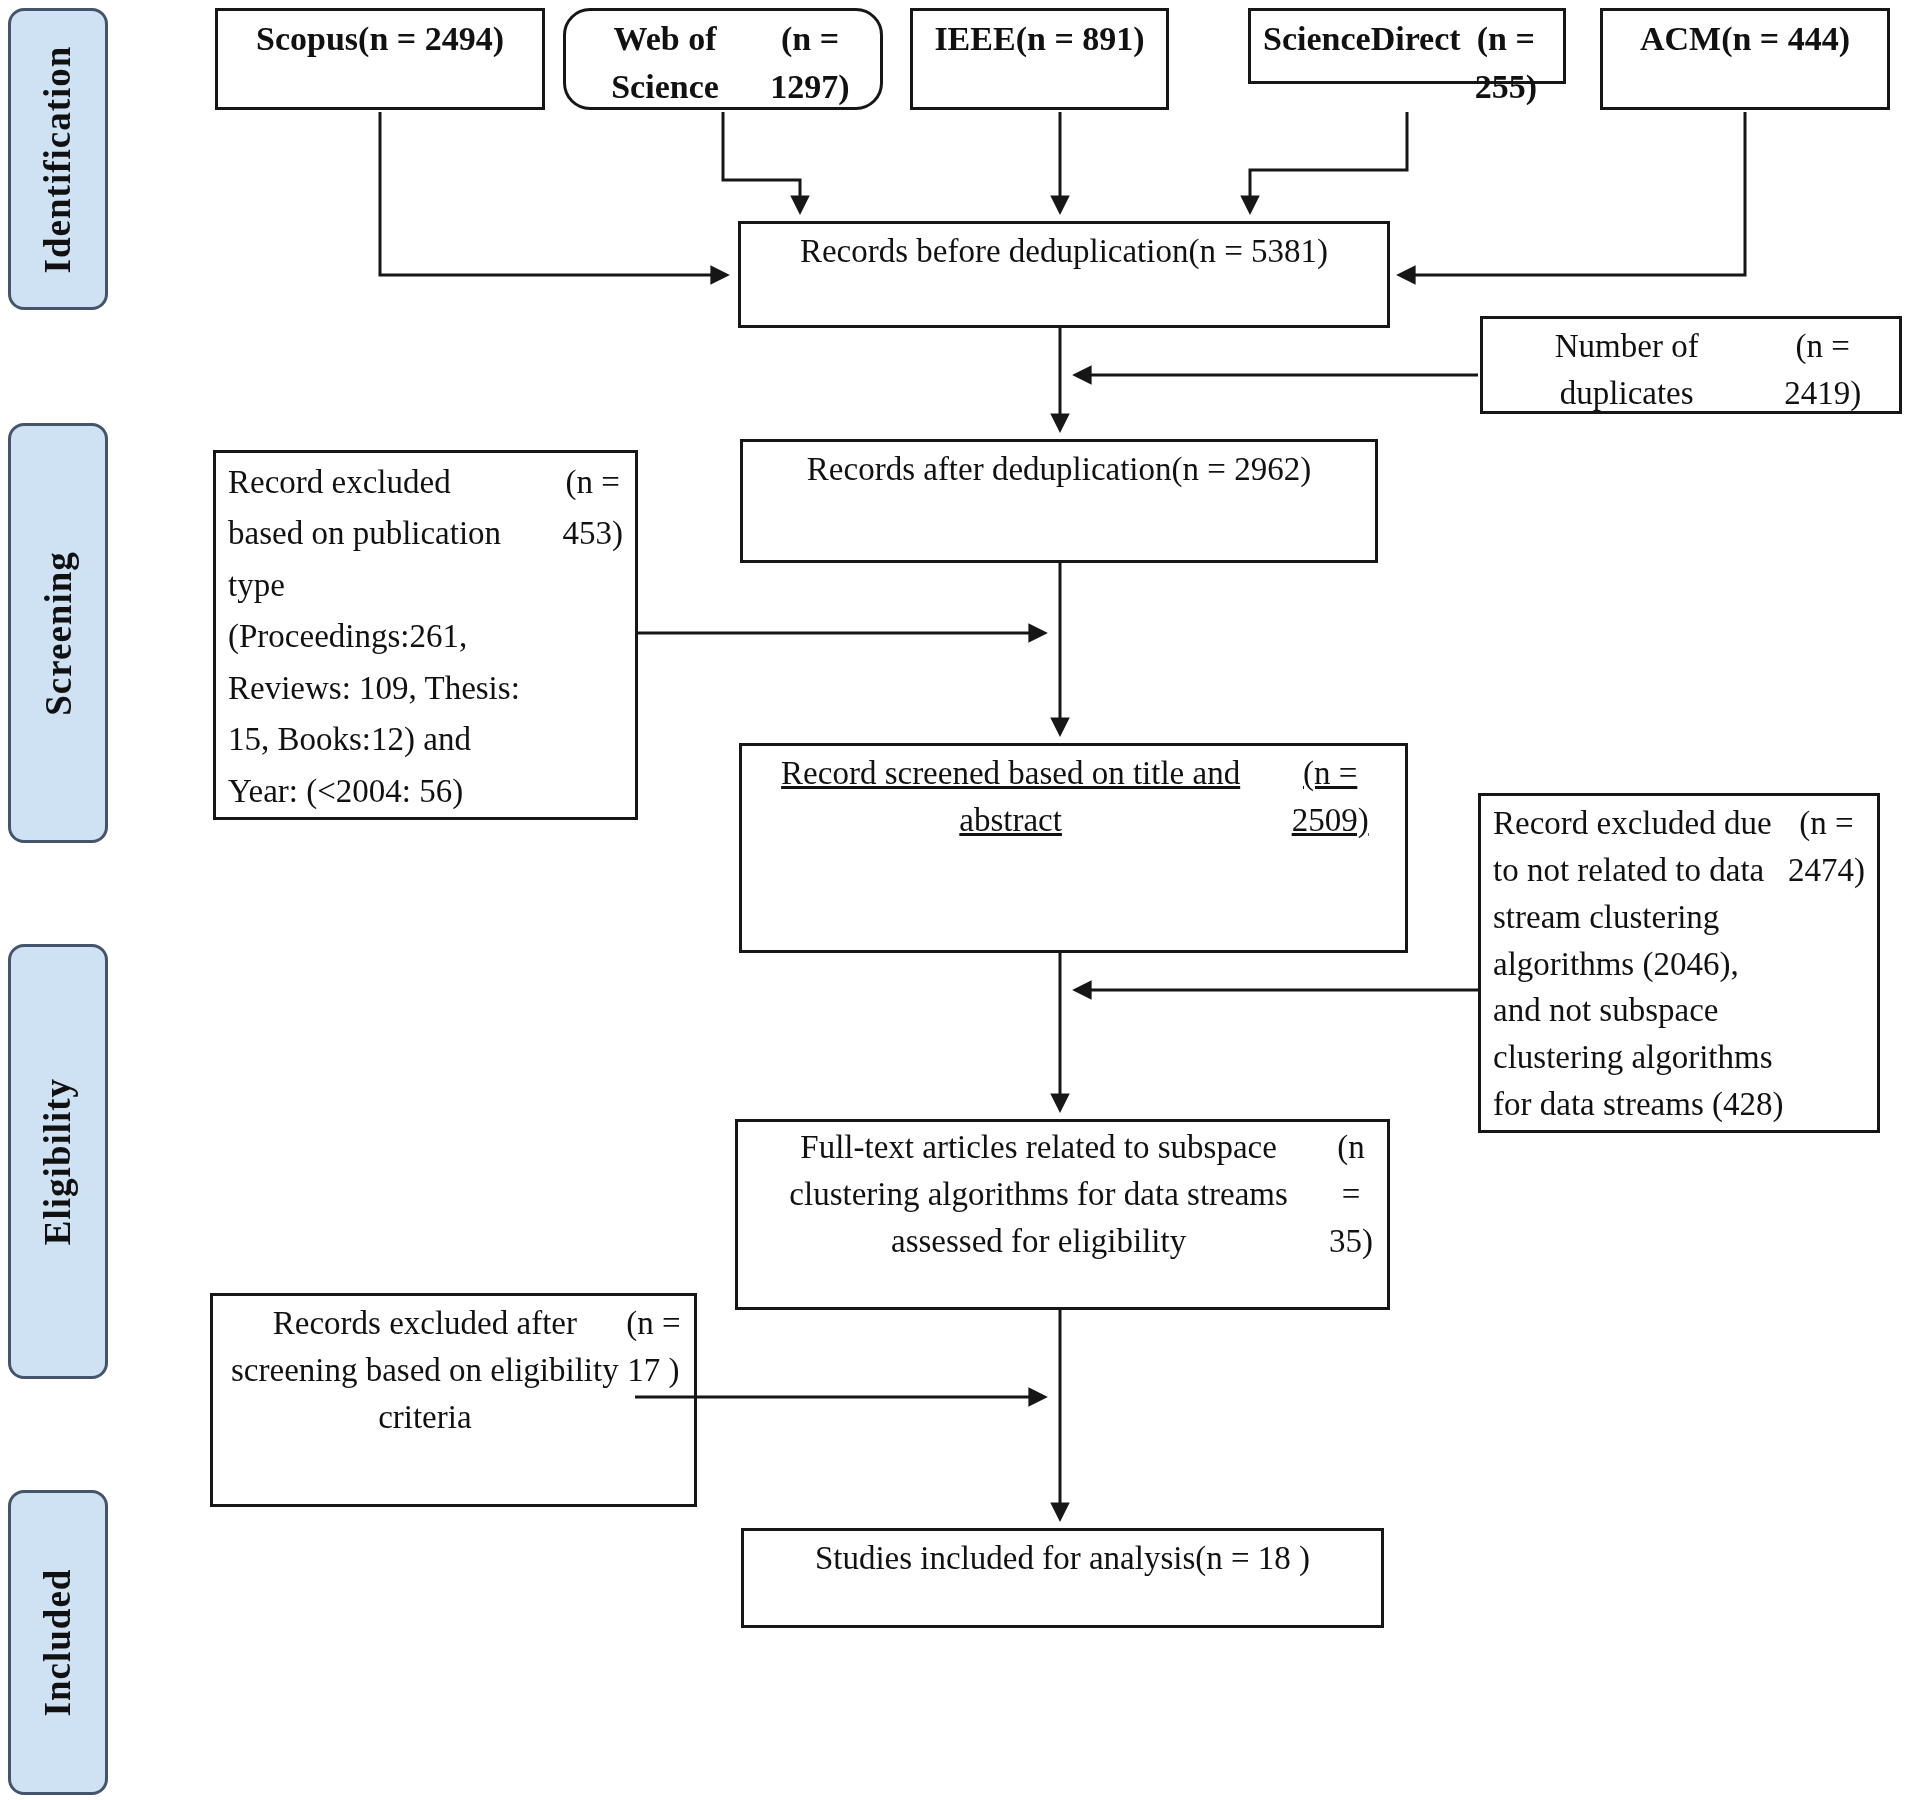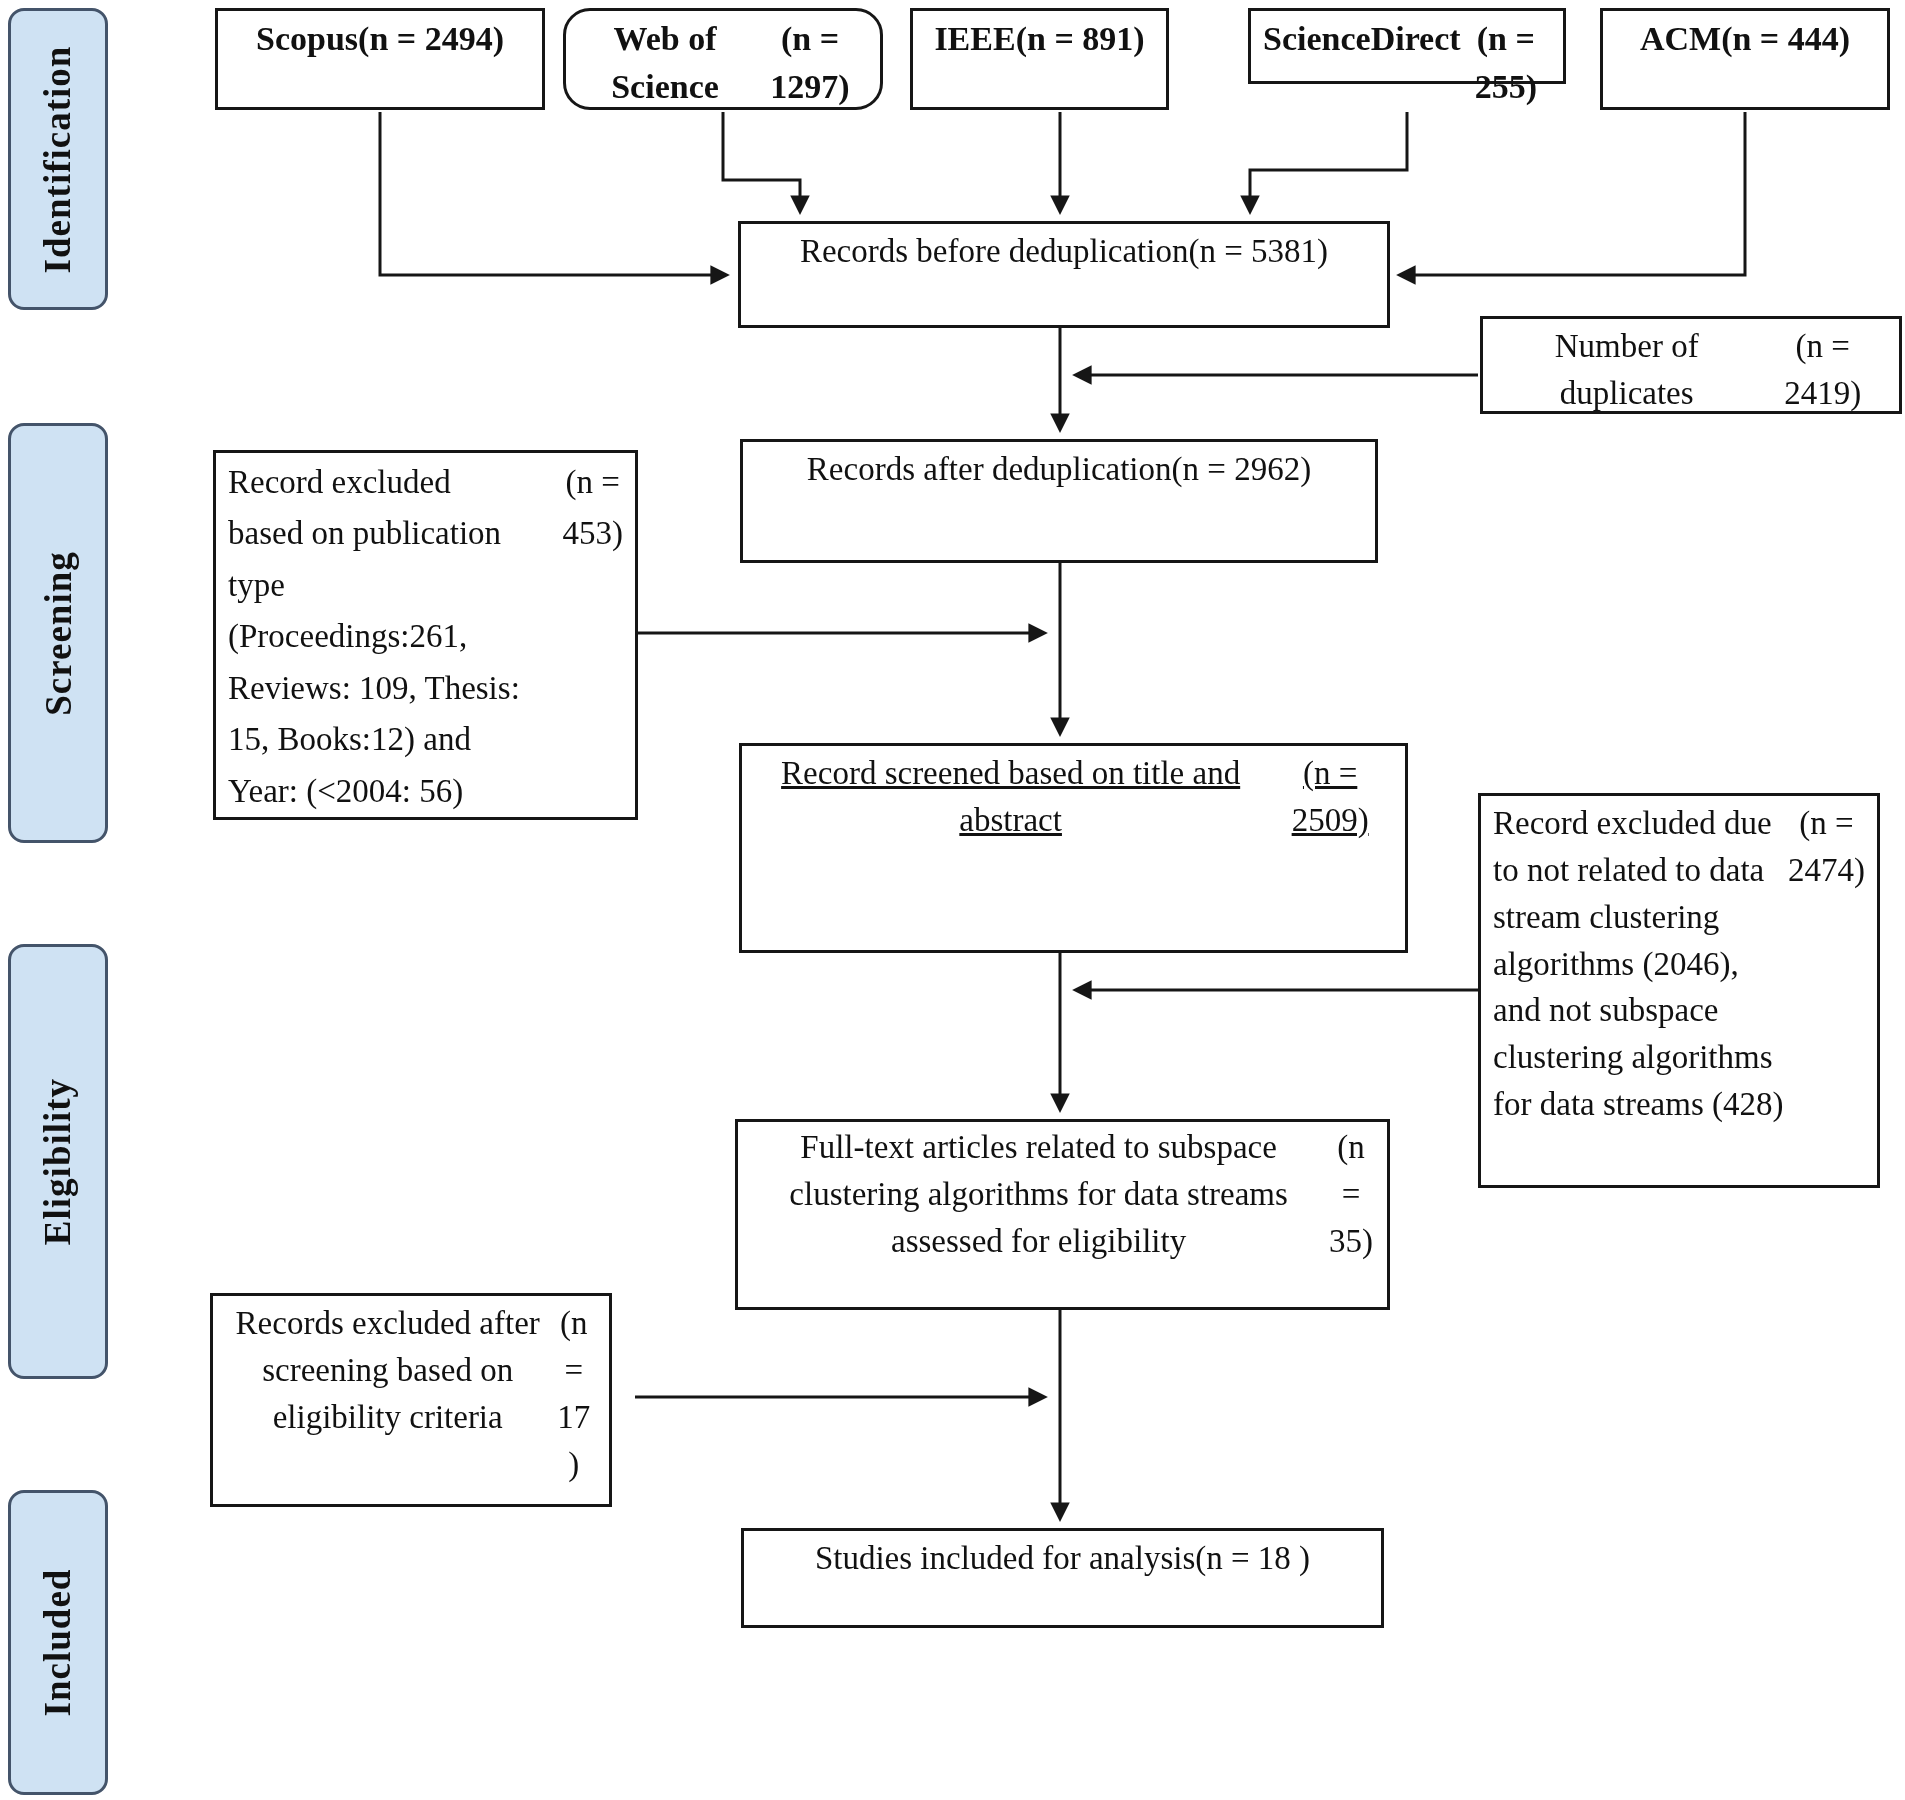--- a/index.html
+++ b/index.html
@@ -102,31 +102,31 @@
   <div class="node align-left loose" style="left:213px;top:450px;width:425px;height:370px;gap:36px;">
     <div class="body">Record excluded based on publication type (Proceedings:261, Reviews: 109, Thesis: 15, Books:12) and Year: (&lt;2004: 56)</div>
     <div class="count">(n = 453)</div>
   </div>
 
   <div class="node" style="left:739px;top:743px;width:669px;height:210px;text-decoration:underline;">
     <div class="body">Record screened based on title and abstract</div>
     <div class="count">(n = 2509)</div>
   </div>
 
-  <div class="node align-left" style="left:1478px;top:793px;width:402px;height:395px;">
+  <div class="node align-left" style="left:1478px;top:793px;width:402px;height:340px;">
     <div class="body">Record excluded due to not related to data stream clustering algorithms (2046), and not subspace clustering algorithms for data streams (428)</div>
     <div class="count">(n = 2474)</div>
   </div>
 
   <div class="node" style="left:735px;top:1119px;width:655px;height:191px;padding:2px 12px;">
     <div class="body">Full-text articles related to subspace clustering algorithms for data streams assessed for eligibility</div>
     <div class="count">(n = 35)</div>
   </div>
 
-  <div class="node" style="left:210px;top:1293px;width:402px;height:214px;">
+  <div class="node" style="left:210px;top:1293px;width:487px;height:214px;">
     <div class="body">Records excluded after screening based on eligibility criteria</div>
     <div class="count">(n = 17 )</div>
   </div>
 
   <div class="node" style="left:741px;top:1528px;width:643px;height:100px;">
     <div class="body">Studies included for analysis</div>
     <div class="count">(n = 18 )</div>
   </div>
 
   <svg class="connectors" width="1905" height="1800" viewBox="0 0 1905 1800">

